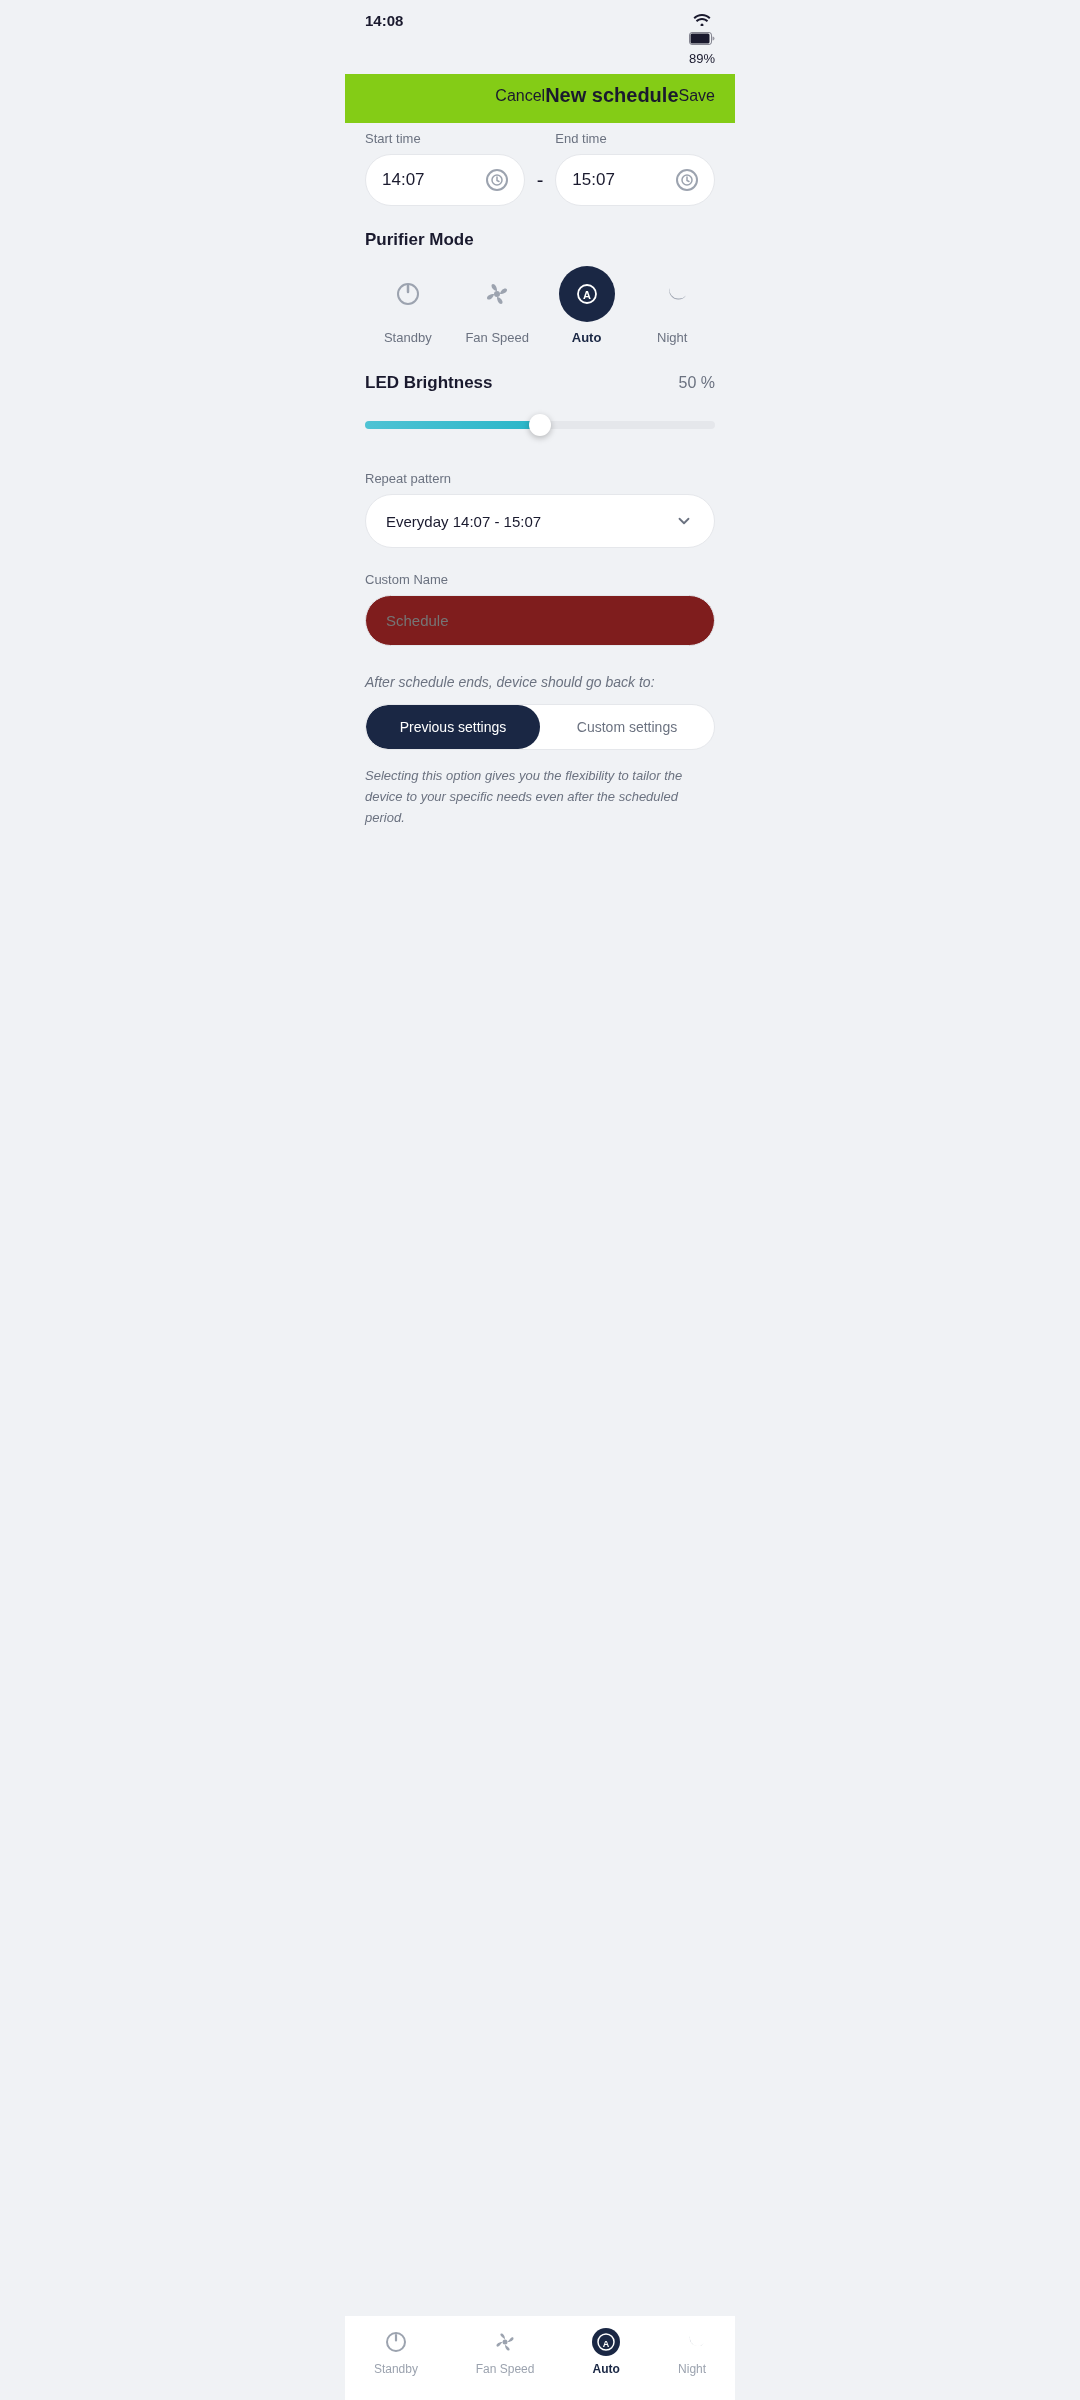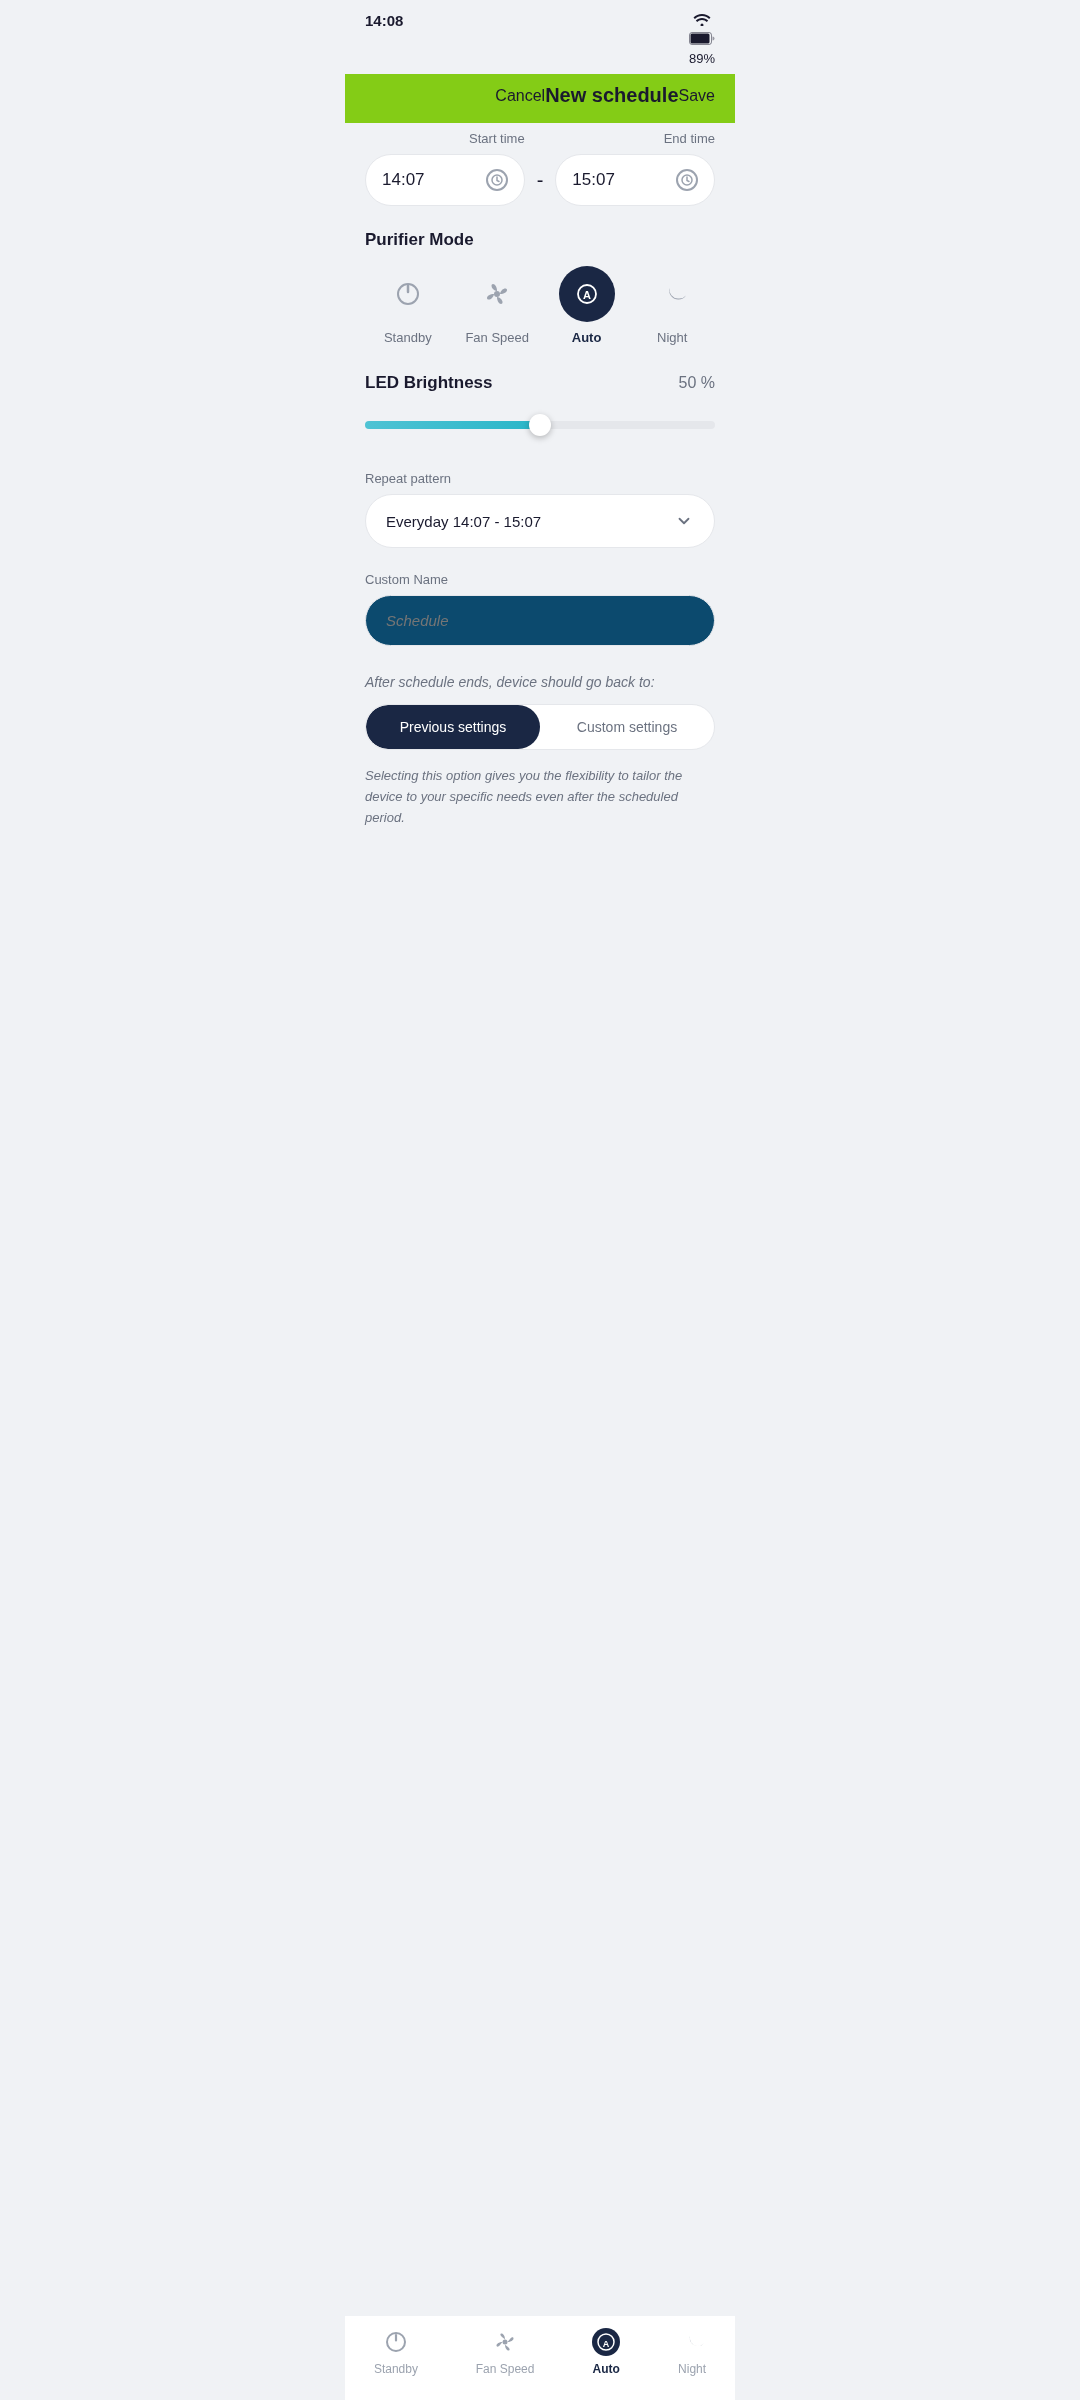--- a/index.html
+++ b/index.html
@@ -80,21 +80,20 @@
       margin-bottom: 24px;
     }
     .time-block {
       flex: 1;
     }
     .time-label {
       font-size: 13px;
       color: #6b7280;
       margin-bottom: 8px;
       font-weight: 400;
-      text-align: right;
     }
     .time-input {
       display: flex;
       align-items: center;
       justify-content: space-between;
       background: white;
       border-radius: 28px;
       padding: 14px 16px;
       border: 1.5px solid #e5e7eb;
       gap: 48px;
@@ -259,28 +258,27 @@
       margin-bottom: 28px;
     }
     .custom-name-label {
       font-size: 13px;
       color: #6b7280;
       margin-bottom: 8px;
       font-weight: 400;
     }
     .custom-name-input {
       width: 100%;
-      background: #0c4a6e;
+      background: #7f1d1d;
       border-radius: 28px;
       padding: 16px 20px;
       border: 1.5px solid #e5e7eb;
       font-size: 15px;
       color: #9ca3af;
       outline: none;
-      font-style: italic;
     }
 
     
     .after-section {
       margin-bottom: 20px;
     }
     .after-label {
       font-size: 14px;
       color: #6b7280;
       margin-bottom: 14px;

